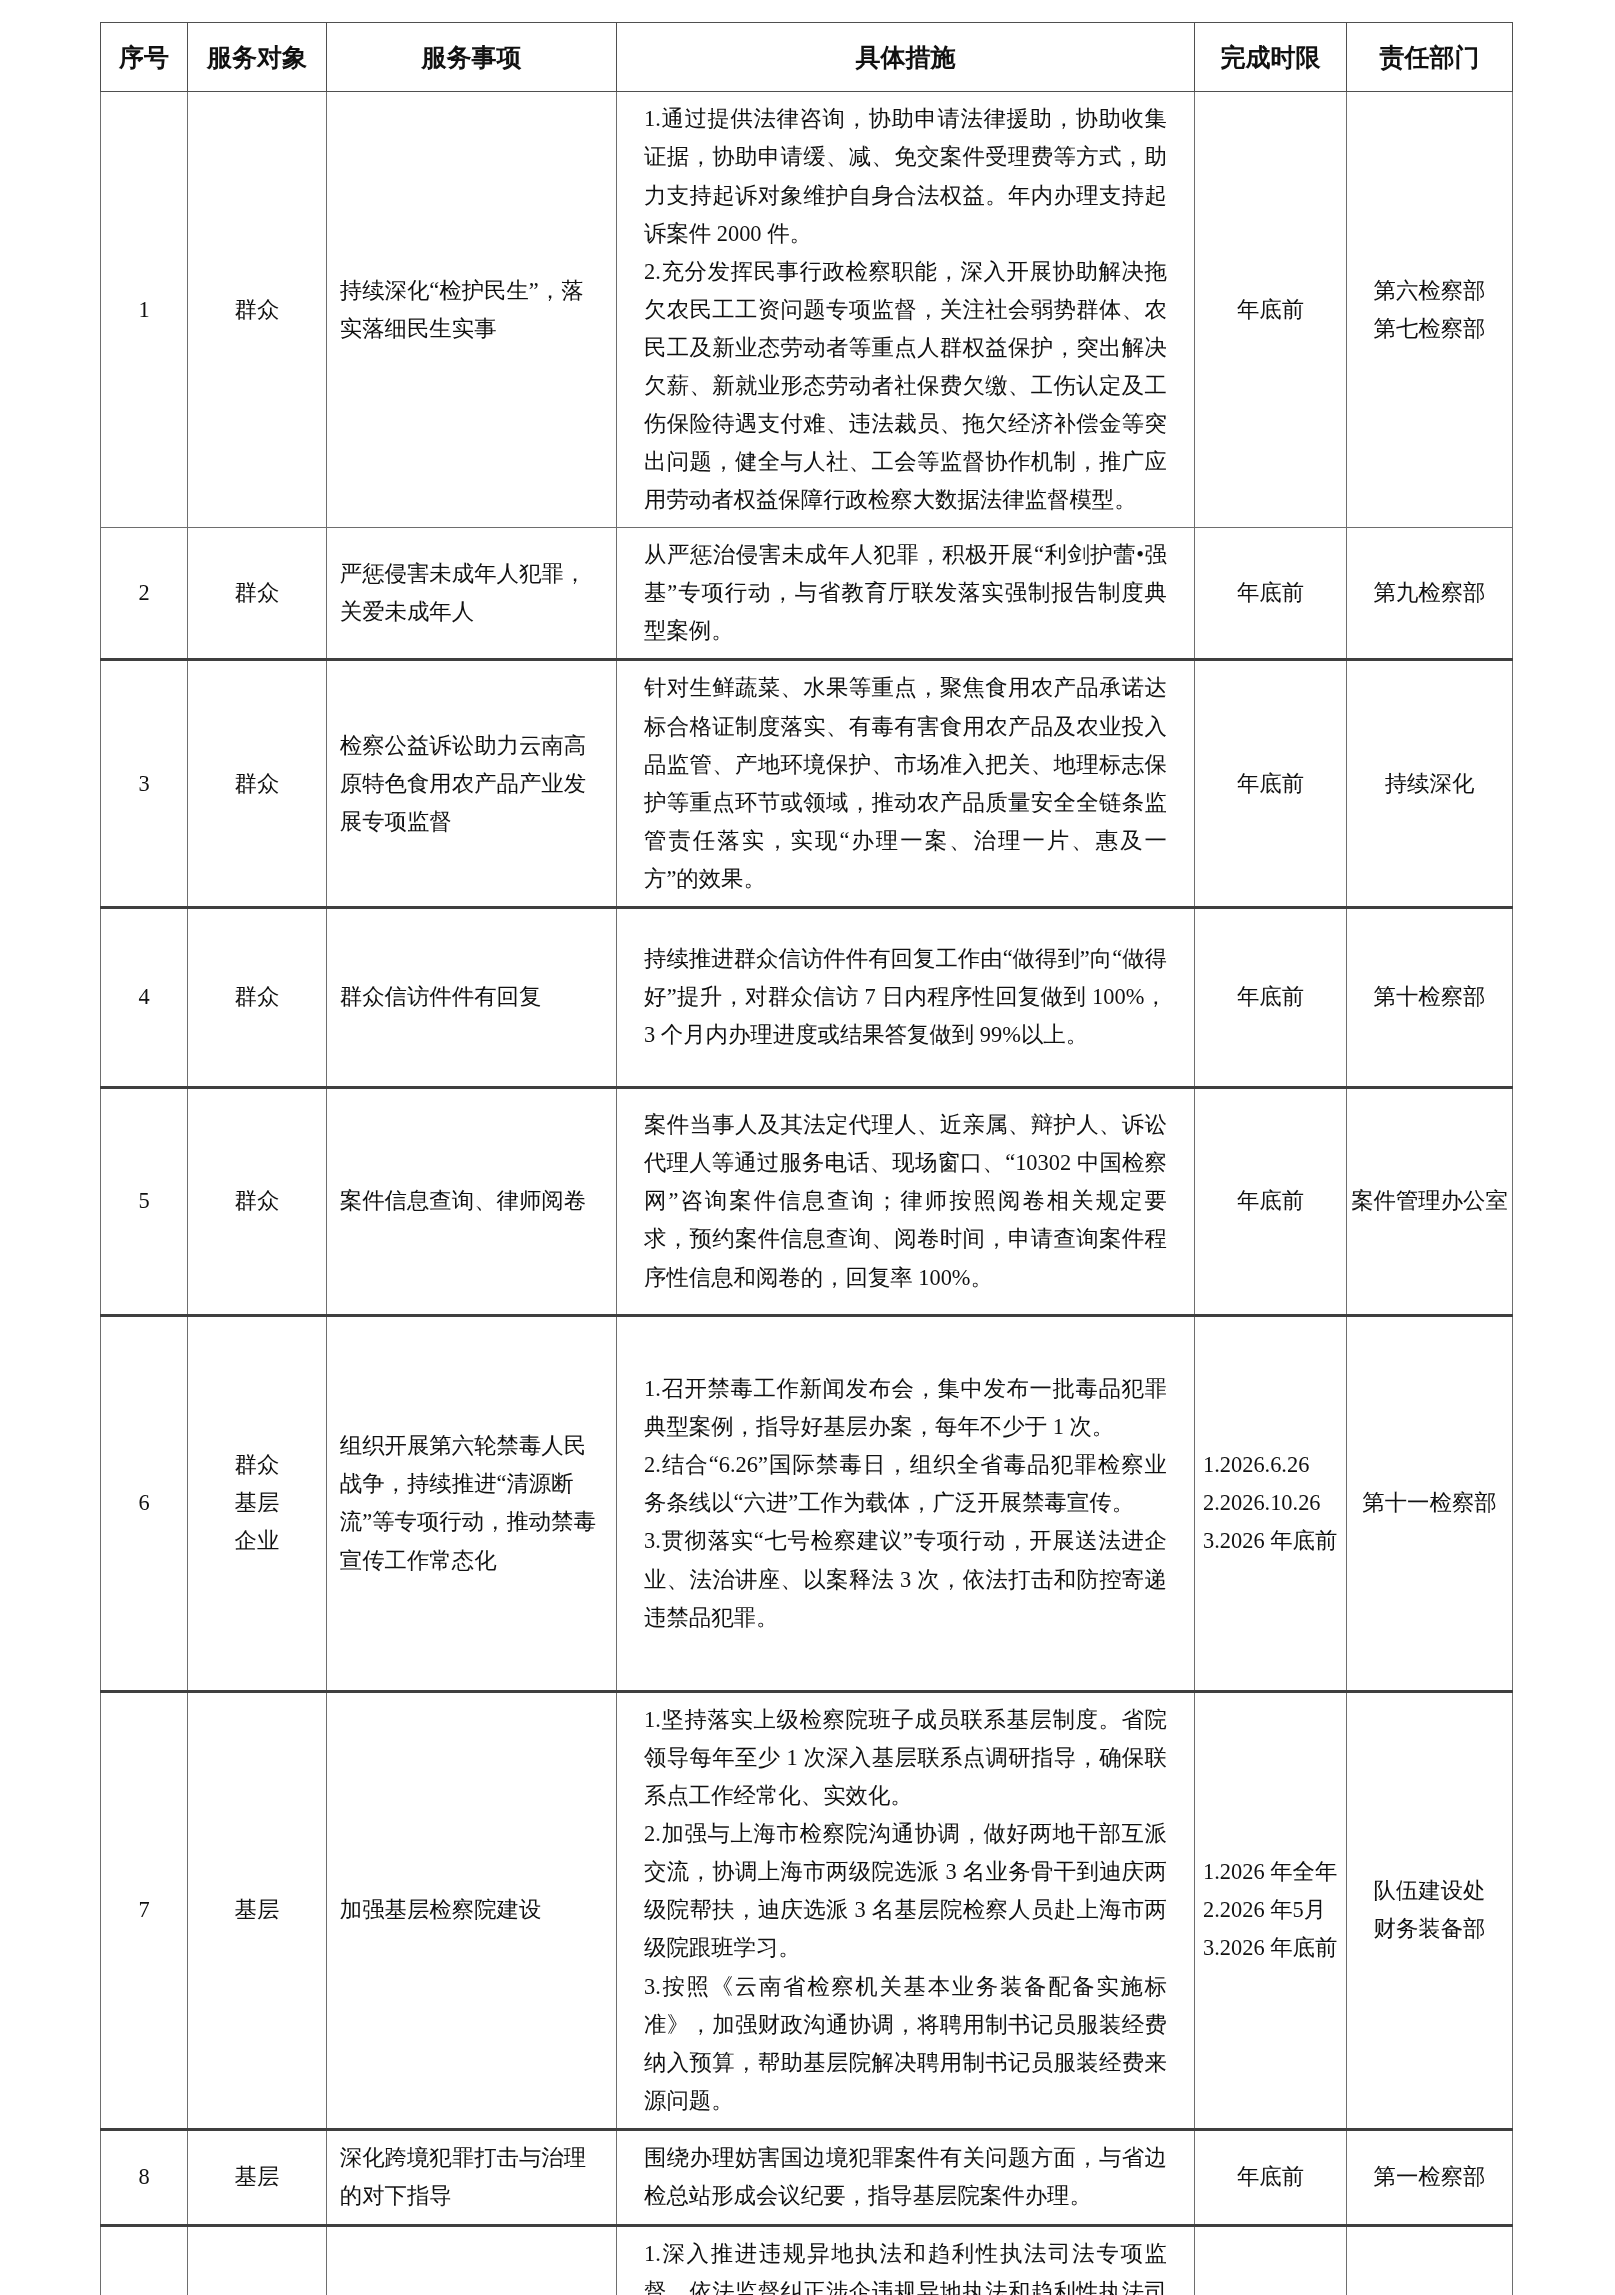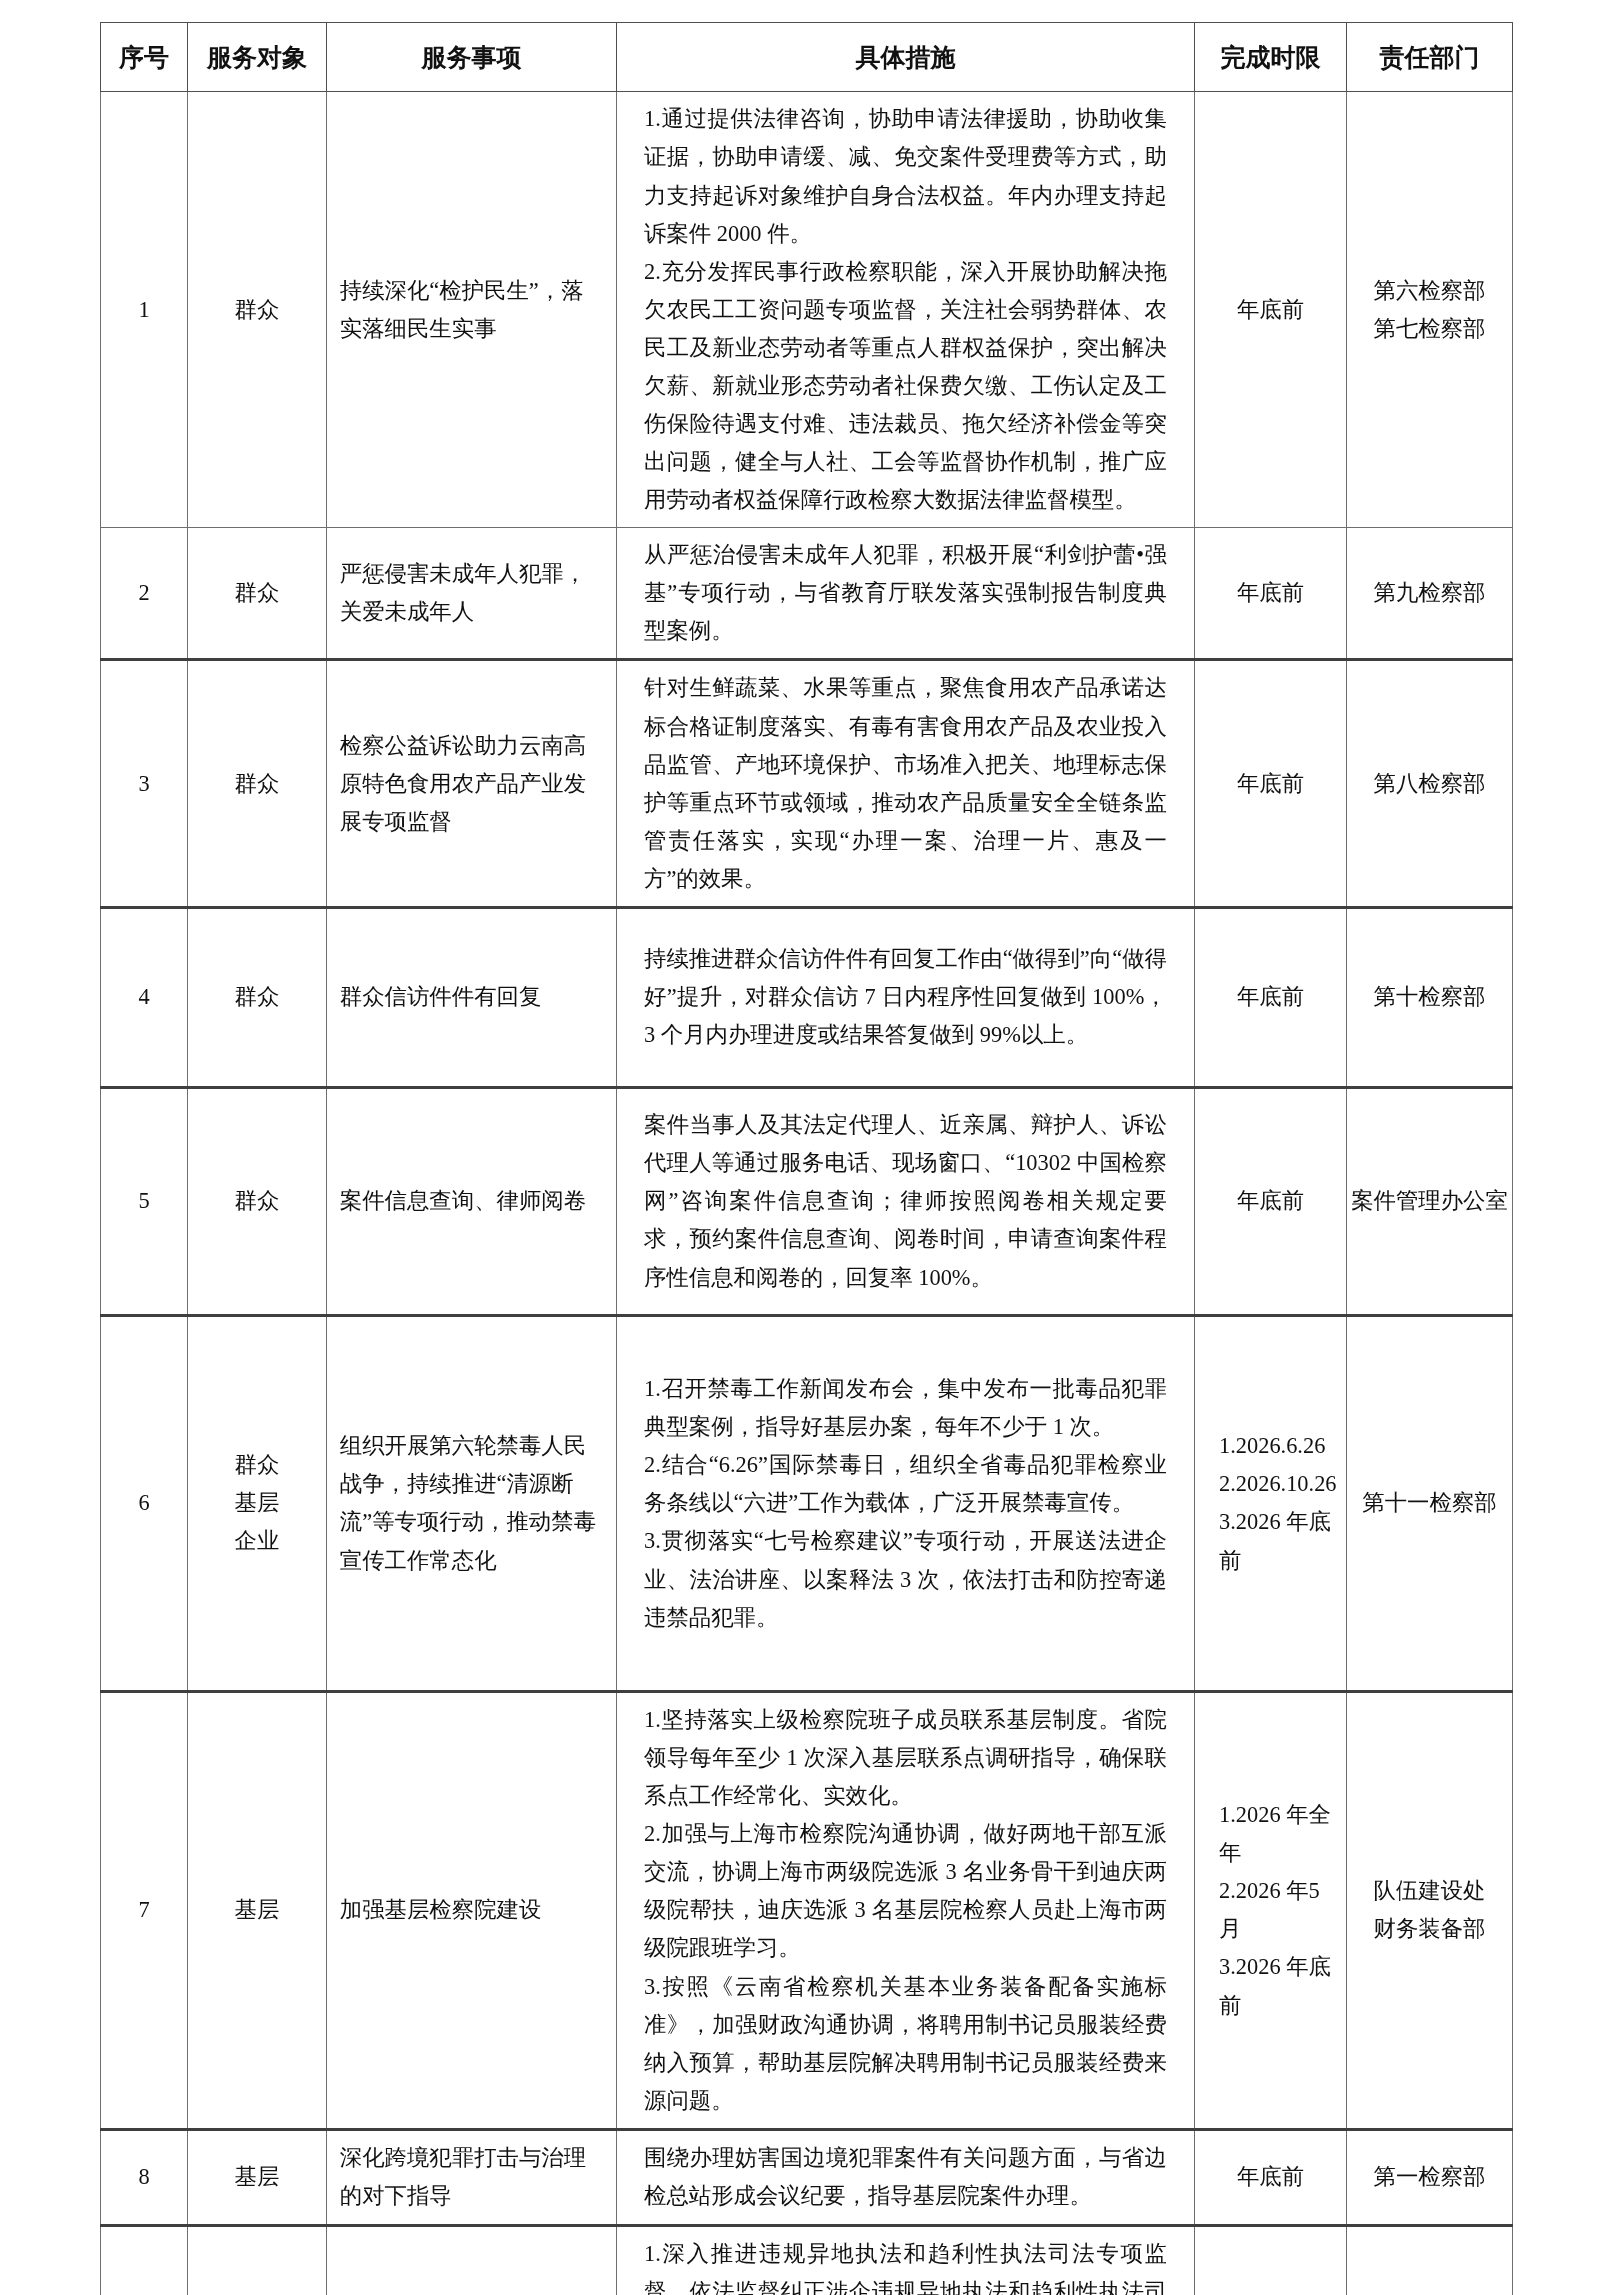--- a/index.html
+++ b/index.html
@@ -12,21 +12,21 @@
   thead th{font-family:Liberation Serif, serif;
            font-weight:bold;font-size:25px;text-align:center;
            height:66px;background:#fff;border-color:#4f4f4f;}
   tr.sep-thick{border-top:3.2px solid #3f3f3f;}
   td{font-size:22.4px;line-height:1.7;}
   .c-no{text-align:center;padding:3.2px;}
   .c-target{text-align:center;padding:3.2px;white-space:pre-line;}
   .c-item{text-align:left;padding:6.4px 12.8px;white-space:pre-line;}
   .c-measures{text-align:justify;padding:8px 27px;white-space:pre-line;}
   .c-deadline{text-align:center;padding:3.2px 4.8px;white-space:pre-line;font-family:Liberation Serif, serif;}
-  .c-deadline.left{text-align:left;padding-left:24px;}
+  .c-deadline.left{text-align:left;padding-left:8px;}
   .c-dept{text-align:center;padding:3.2px 1.6px;white-space:pre-line;}
 </style>
 </head>
 <body>
 
 <div class="doc">
   <table class="svc">
     <colgroup>
       <col style="width:87px">
         <col style="width:139px">
@@ -63,21 +63,21 @@
         <td class="c-measures">从严惩治侵害未成年人犯罪，积极开展“利剑护蕾•强基”专项行动，与省教育厅联发落实强制报告制度典型案例。</td>
         <td class="c-deadline">年底前</td>
         <td class="c-dept">第九检察部</td>
       </tr>
       <tr class="sep-thick" style="height:200px">
         <td class="c-no">3</td>
         <td class="c-target">群众</td>
         <td class="c-item">检察公益诉讼助力云南高原特色食用农产品产业发展专项监督</td>
         <td class="c-measures">针对生鲜蔬菜、水果等重点，聚焦食用农产品承诺达标合格证制度落实、有毒有害食用农产品及农业投入品监管、产地环境保护、市场准入把关、地理标志保护等重点环节或领域，推动农产品质量安全全链条监管责任落实，实现“办理一案、治理一片、惠及一方”的效果。</td>
         <td class="c-deadline">年底前</td>
-        <td class="c-dept">第八检察部</td>
+        <td class="c-dept">持续深化</td>
       </tr>
       <tr class="sep-thick" style="height:180px">
         <td class="c-no">4</td>
         <td class="c-target">群众</td>
         <td class="c-item">群众信访件件有回复</td>
         <td class="c-measures">持续推进群众信访件件有回复工作由“做得到”向“做得好”提升，对群众信访 7 日内程序性回复做到 100%，3 个月内办理进度或结果答复做到 99%以上。</td>
         <td class="c-deadline">年底前</td>
         <td class="c-dept">第十检察部</td>
       </tr>
       <tr class="sep-thick" style="height:228px">

